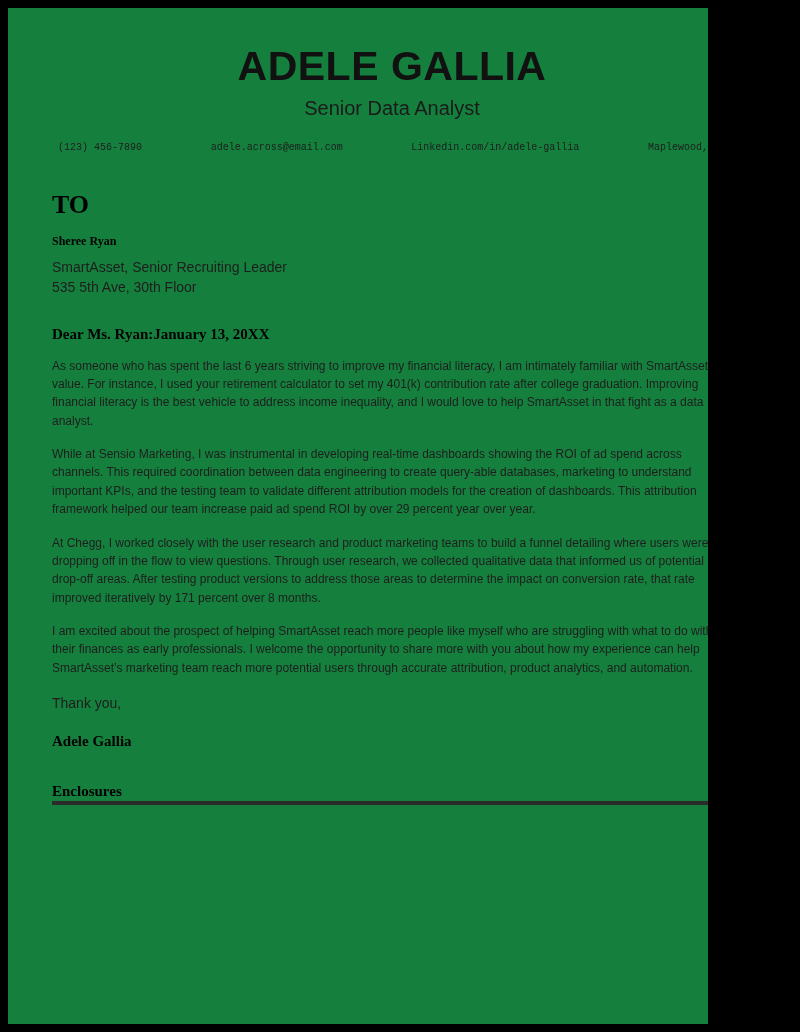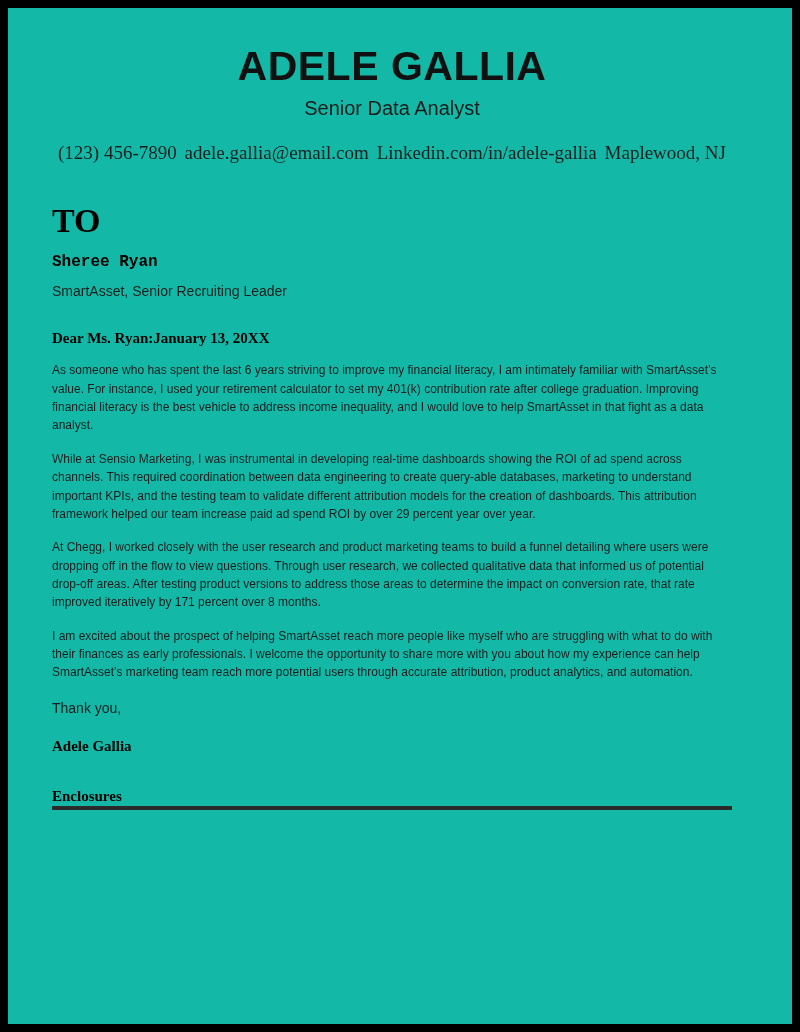--- a/index.html
+++ b/index.html
@@ -11,23 +11,23 @@
     height: 1032px;
     background: #000000;
     font-family: "Liberation Sans", sans-serif;
     overflow: hidden;
   }
 
   .page-frame {
     position: absolute;
     left: 8px;
     top: 8px;
-    width: 784px;
+    width: 700px;
     height: 1016px;
-    background: #14b8a6;
+    background: #15803d;
     box-sizing: border-box;
     overflow: hidden;
   }
 
   .page-inner {
     position: absolute;
     left: 44px;
     top: 0;
     width: 680px;
   }
@@ -56,41 +56,41 @@
   }
 
   .contact-row {
     display: flex;
     justify-content: space-between;
     align-items: baseline;
     margin: 22px 4px 0 4px;
     padding: 0 2px;
   }
   .contact-item {
-    font-family: Liberation Serif, serif;
-    font-size: 19px;
+    font-family: Liberation Mono, monospace;
+    font-size: 10px;
     color: #1d1d1d;
     white-space: nowrap;
   }
 
   
   .to-block {
     margin-top: 38px;
   }
   .to-heading {
     font-family: "Liberation Serif", serif;
-    font-size: 34px;
+    font-size: 26px;
     font-weight: bold;
     color: #000000;
     margin: 0;
     line-height: 1.1;
   }
   .recipient-name {
-    font-family: Liberation Mono, monospace;
-    font-size: 16px;
+    font-family: Liberation Serif, serif;
+    font-size: 12px;
     font-weight: bold;
     color: #000000;
     margin: 14px 0 0 0;
     line-height: 1.2;
   }
   .recipient-lines {
     margin-top: 10px;
   }
   .recipient-line {
     font-family: "Liberation Sans", sans-serif;
@@ -169,30 +169,31 @@
 <div class="page-frame">
   <div class="page-inner">
 
     <div class="letter-header">
       <h1 class="candidate-name">ADELE GALLIA</h1>
       <div class="candidate-title">Senior Data Analyst</div>
     </div>
 
     <div class="contact-row">
       <span class="contact-item">(123) 456-7890</span>
-      <span class="contact-item">adele.gallia@email.com</span>
+      <span class="contact-item">adele.across@email.com</span>
       <span class="contact-item">Linkedin.com/in/adele-gallia</span>
       <span class="contact-item">Maplewood, NJ</span>
     </div>
 
     <div class="to-block">
       <div class="to-heading">TO</div>
       <div class="recipient-name">Sheree Ryan</div>
       <div class="recipient-lines">
         <div class="recipient-line">SmartAsset, Senior Recruiting Leader</div>
+        <div class="recipient-line">535 5th Ave, 30th Floor</div>
       </div>
     </div>
 
     <div class="salutation-row">
       <span class="salutation">Dear Ms. Ryan:</span>
       <span class="letter-date">January 13, 20XX</span>
     </div>
 
     <div class="letter-body">
       <p class="body-paragraph">As someone who has spent the last 6 years striving to improve my financial literacy, I am intimately familiar with SmartAsset’s value. For instance, I used your retirement calculator to set my 401(k) contribution rate after college graduation. Improving financial literacy is the best vehicle to address income inequality, and I would love to help SmartAsset in that fight as a data analyst.</p>

